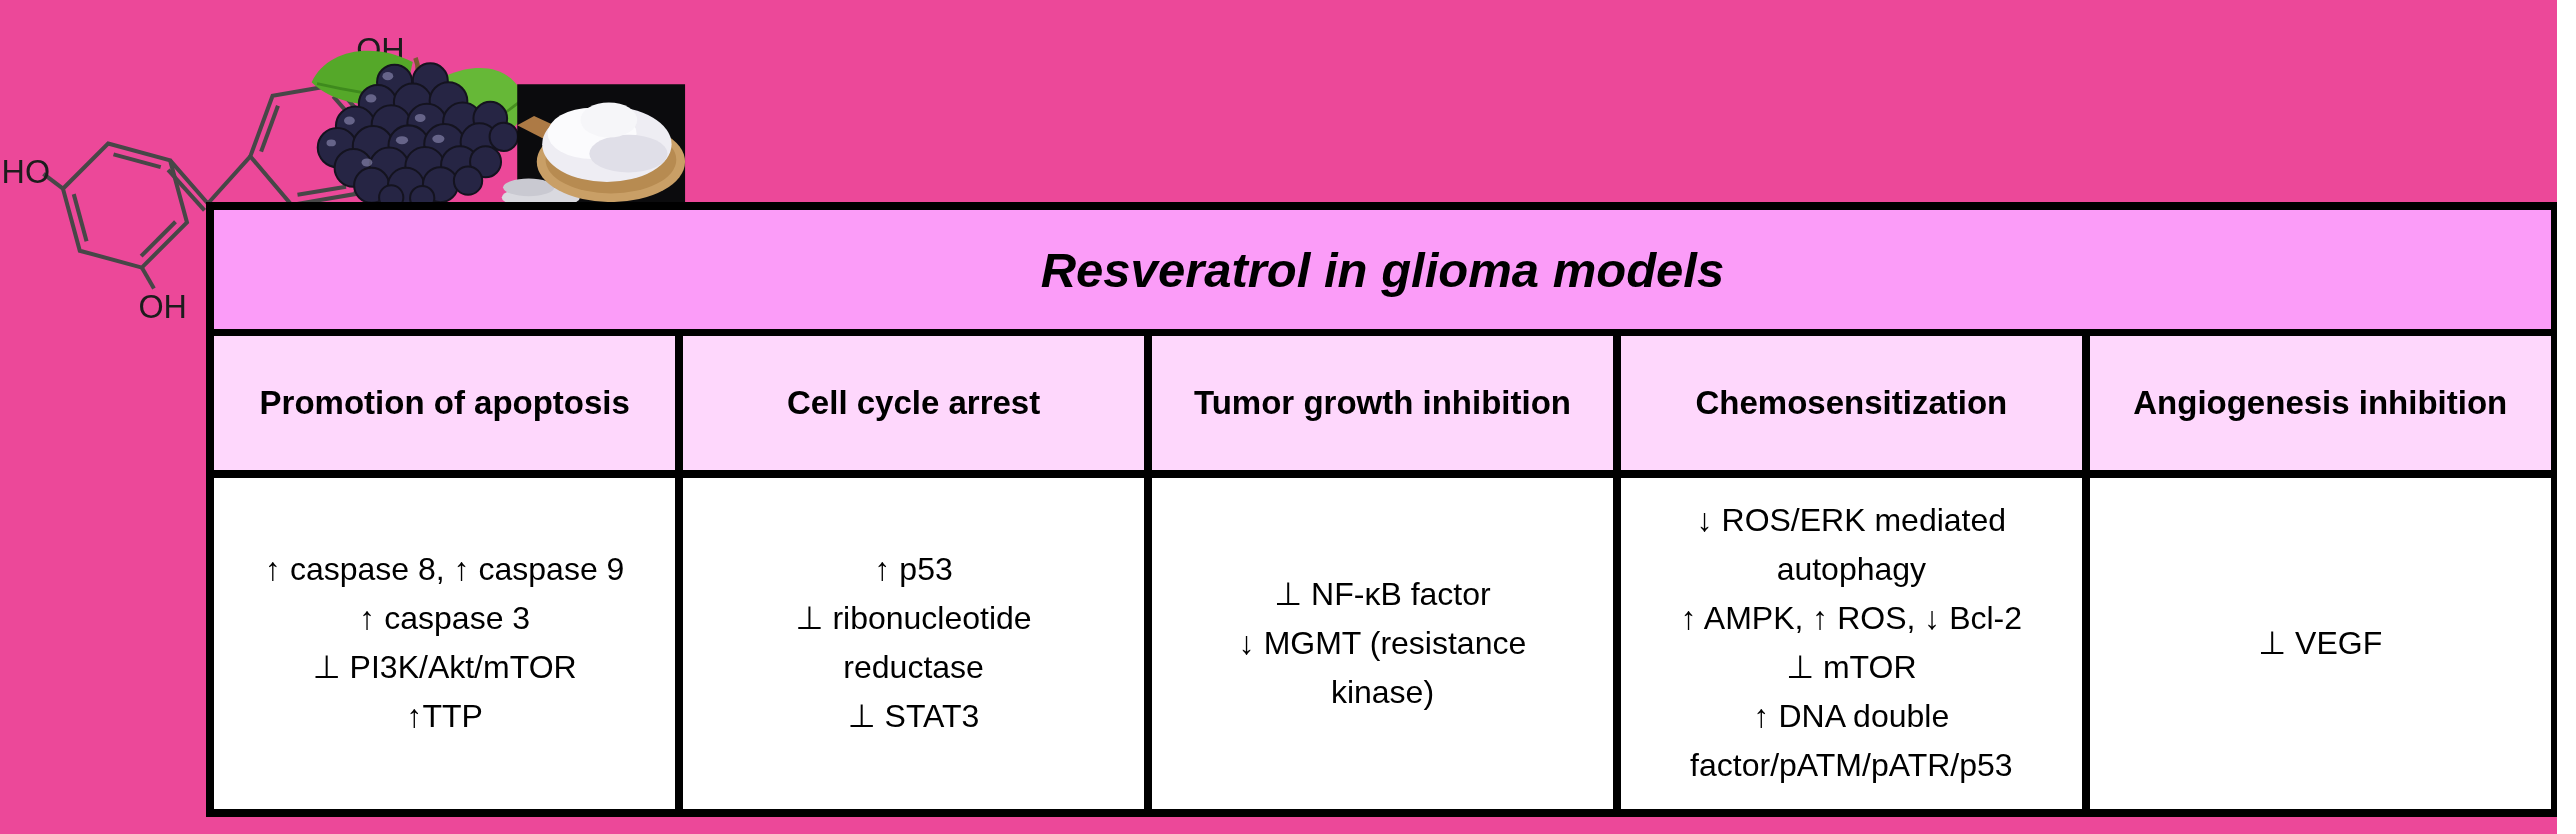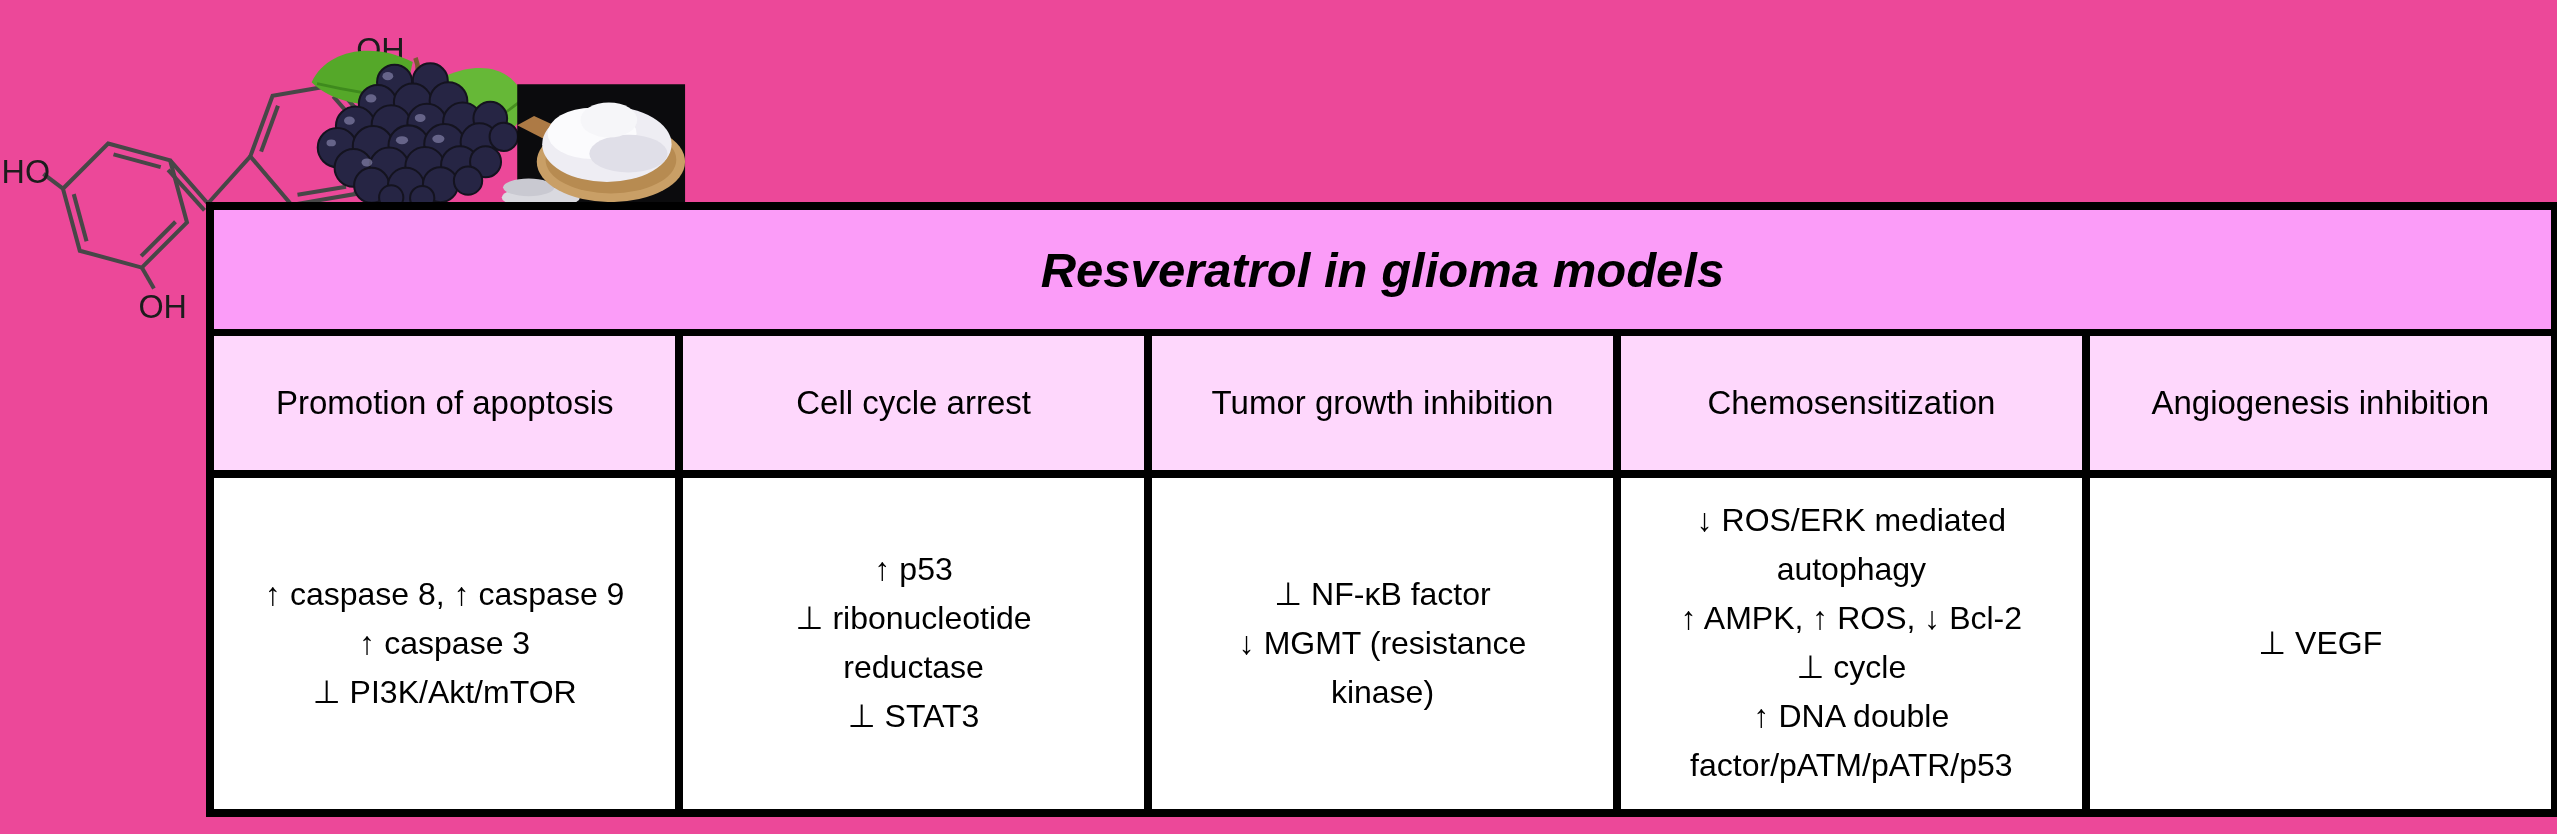--- a/index.html
+++ b/index.html
@@ -28,21 +28,21 @@
   }
   .title-bar{
     grid-column:1/-1;
     background:var(--title-bg);
     display:flex;align-items:center;justify-content:center;
     font-size:49px;font-weight:bold;letter-spacing:0;font-style:italic;
   }
   .hcell{
     background:var(--header-bg);
     display:flex;align-items:center;justify-content:center;
-    font-size:33px;font-weight:normal;text-align:center;padding:0 9.4px;
+    font-size:33px;font-weight:bold;text-align:center;padding:0 9.4px;
   }
   .bcell{
     background:var(--body-bg);
     display:flex;align-items:center;justify-content:center;
     text-align:center;padding:0 12px;
   }
   .lines{font-size:32px;line-height:49px;}
   .line{white-space:nowrap;}
   .line .b{font-weight:normal;}
 
@@ -155,20 +155,21 @@
   <div class="hcell">Promotion of apoptosis</div>
       <div class="hcell">Cell cycle arrest</div>
       <div class="hcell">Tumor growth inhibition</div>
       <div class="hcell">Chemosensitization</div>
       <div class="hcell">Angiogenesis inhibition</div>
       <div class="bcell">
         <div class="lines">
           <div class="line"><span>↑ caspase 8, ↑ caspase 9</span></div>
           <div class="line"><span>↑ caspase 3</span></div>
           <div class="line"><span>⊥ PI3K/Akt/mTOR</span></div>
+          <div class="line"><span>↑TTP</span></div>
         </div>
       </div>
       <div class="bcell">
         <div class="lines">
           <div class="line"><span>↑ p53</span></div>
           <div class="line"><span>⊥ ribonucleotide</span></div>
           <div class="line"><span>reductase</span></div>
           <div class="line"><span>⊥ STAT3</span></div>
         </div>
       </div>
@@ -177,21 +178,21 @@
           <div class="line"><span>⊥ NF-κB factor</span></div>
           <div class="line"><span>↓ MGMT </span><span class="b">(resistance</span></div>
           <div class="line"><span class="b">kinase)</span></div>
         </div>
       </div>
       <div class="bcell">
         <div class="lines">
           <div class="line"><span>↓ ROS/ERK mediated</span></div>
           <div class="line"><span>autophagy</span></div>
           <div class="line"><span>↑ AMPK, ↑ ROS, ↓ Bcl-2</span></div>
-          <div class="line"><span>⊥ cycle</span></div>
+          <div class="line"><span>⊥ mTOR</span></div>
           <div class="line"><span>↑ DNA double</span></div>
           <div class="line"><span>factor/pATM/pATR/p53</span></div>
         </div>
       </div>
       <div class="bcell">
         <div class="lines">
           <div class="line"><span>⊥ VEGF</span></div>
         </div>
       </div>
     </div>

